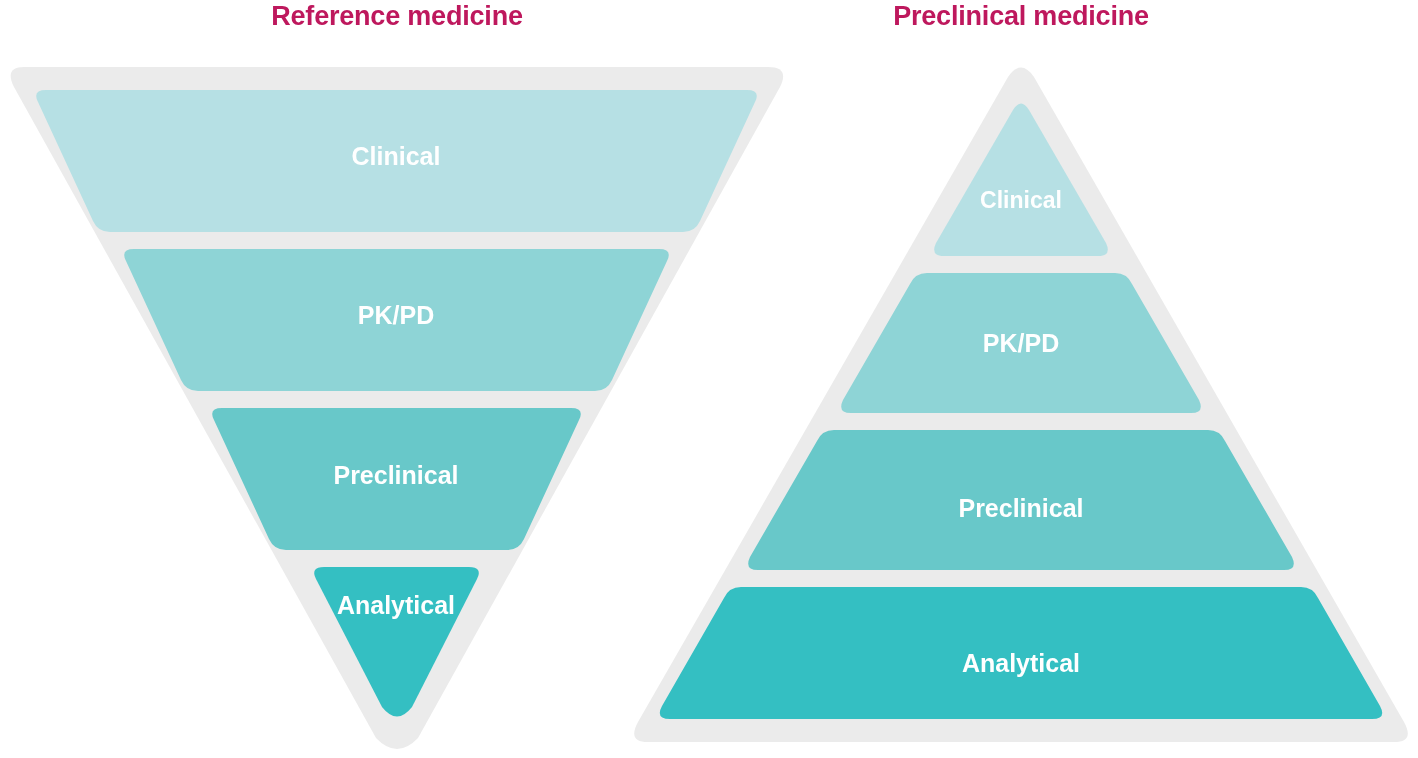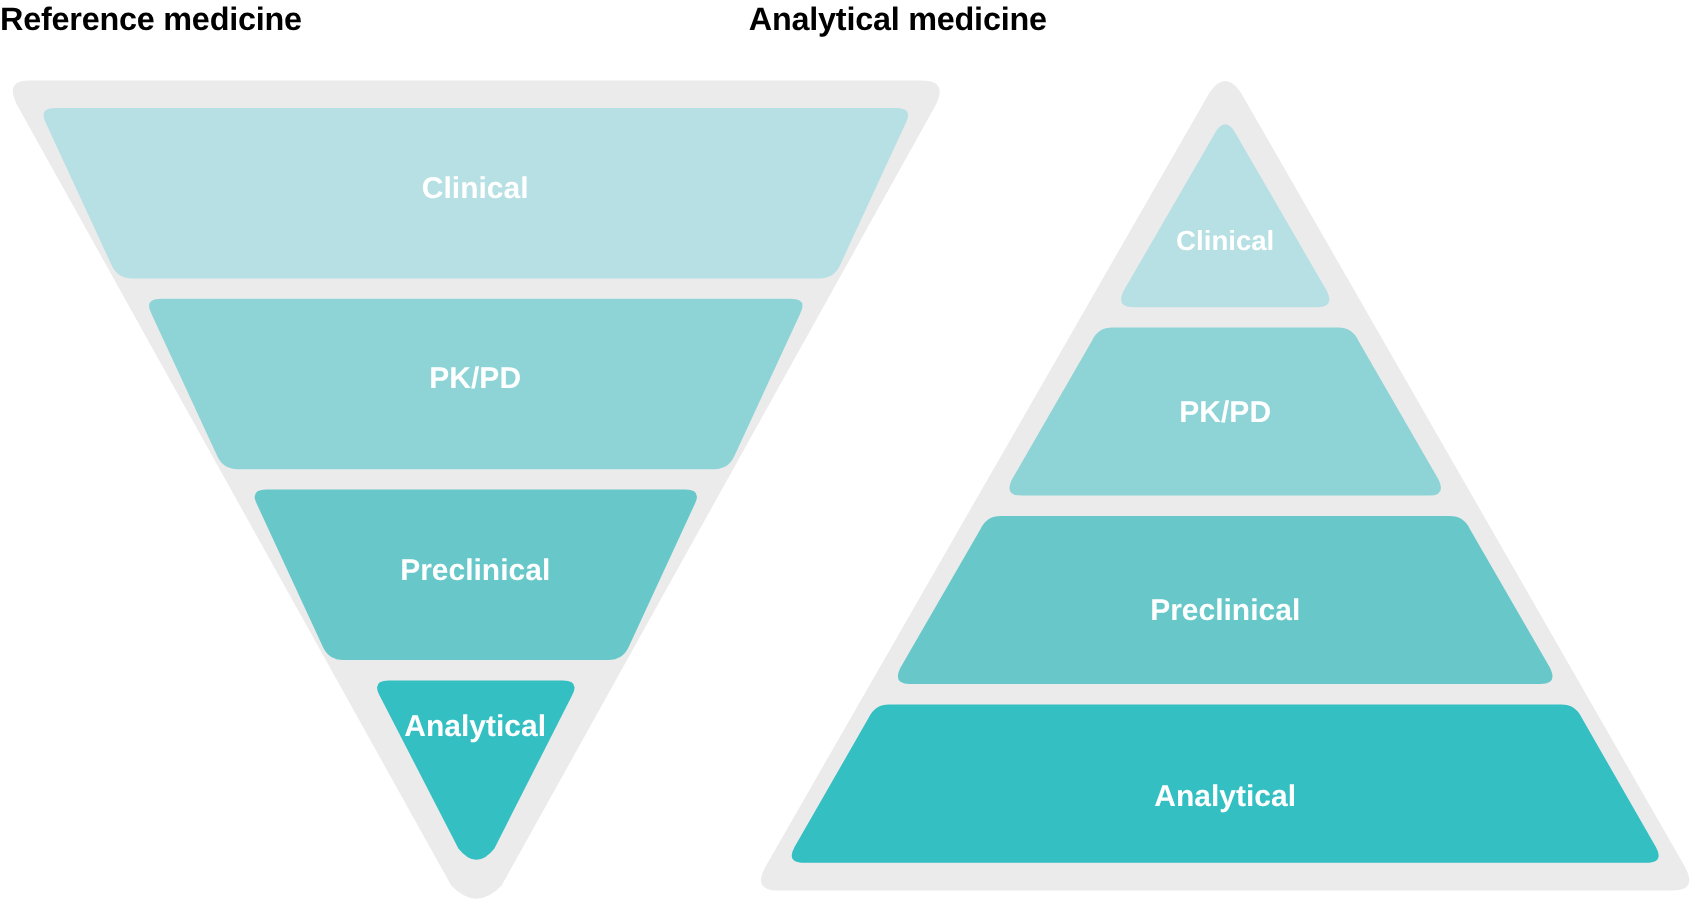--- a/index.html
+++ b/index.html
@@ -16,22 +16,22 @@
   #stage {
     position: relative;
     width: 1418px;
     height: 758px;
   }
   .chart-title {
     position: absolute;
     top: 0px;
     font-size: 27px;
     font-weight: bold;
-    color: #000000;
-    text-align: left;
+    color: #be185d;
+    text-align: center;
     letter-spacing: -0.2px;
     line-height: 32px;
     white-space: nowrap;
   }
   #title-reference {
     left: 0px;
     width: 794px;
   }
   #title-biosimilar {
     left: 624px;
@@ -54,21 +54,21 @@
   .lbl-lg { font-size: 25px; }
   .lbl-md { font-size: 23px; }
 </style>
 </head>
 <body>
 
 <div id="stage">
 
   <div class="chart-title" id="title-reference">Reference medicine</div>
 
-  <div class="chart-title" id="title-biosimilar">Analytical medicine</div>
+  <div class="chart-title" id="title-biosimilar">Preclinical medicine</div>
 
   <svg class="pyramid-svg" viewBox="0 0 1418 758" xmlns="http://www.w3.org/2000/svg">
 
     <g>
 
       <path d="M 24,67 L 768,67 Q 790,67 780,87 L 418,738 Q 397,760 376,738 L 14,87 Q 4,67 24,67 Z" fill="#ebebeb"></path>
 
       <g>
         <path d="M 46,90 L 747,90 Q 761,90 755,102 L 700,221 Q 695,232 683,232 L 110,232 Q 98,232 93,221 L 38,102 Q 32,90 46,90 Z" fill="#b6e0e4"></path>
         <text class="band-label lbl-lg" x="396" y="158">Clinical</text>

